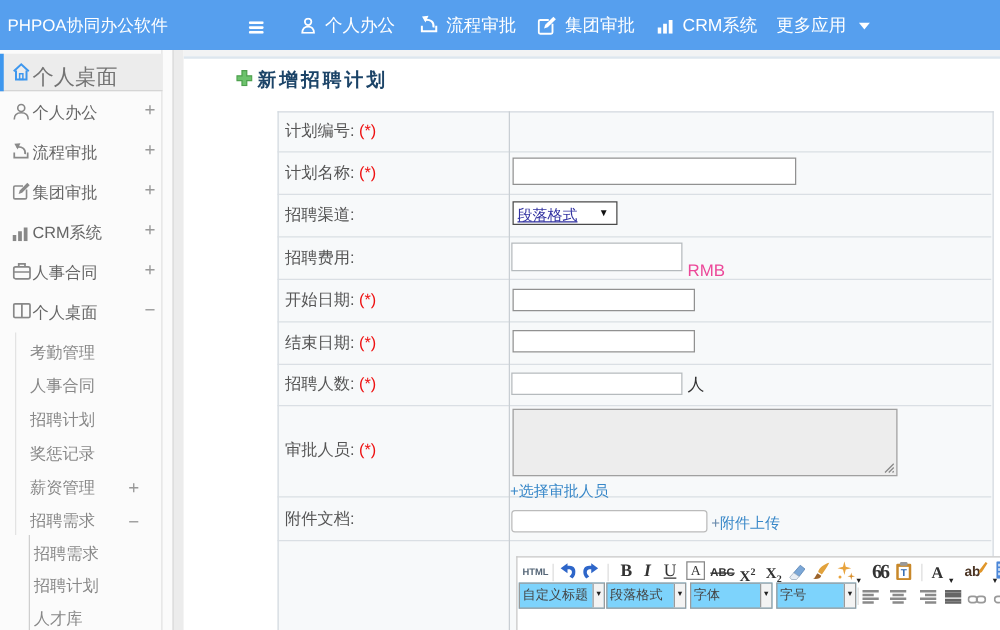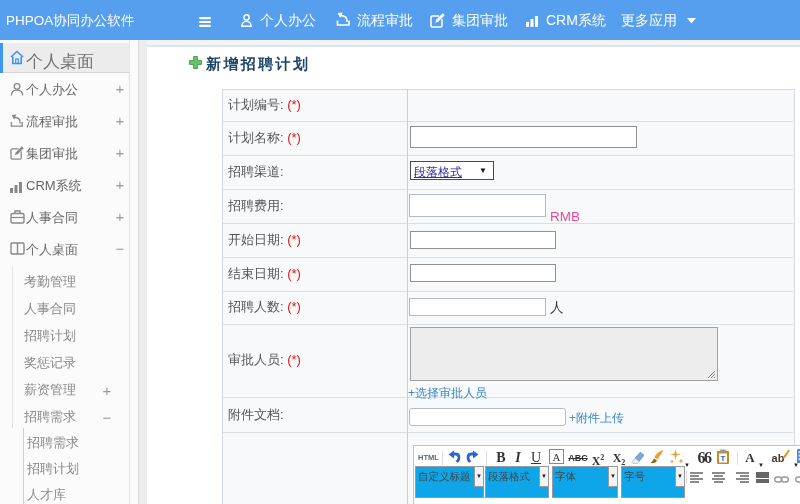--- a/index.html
+++ b/index.html
@@ -25,21 +25,21 @@
 #tbl{left:222px;top:89px;width:573px;height:415px;background:#f7f9fa;border:1px solid #d3d9e0;border-bottom:none}
 .rline{left:0;width:571px;height:1px;background:#dadfe4}
 #vdiv{left:185px;top:0;width:1px;height:415px;background:#c9cfd4}
 .lab{left:6px;font-size:13px;color:#555;white-space:nowrap}
 .lab .st{color:#ee1111;}
 .inp{left:187px;height:20px;background:#fff;border:1px solid #919191;font-size:13px;color:#333;padding:2px 3px;line-height:15px}
 .lnk{color:#3787c8;font-size:12px}
 
 .ti{position:absolute;top:0;height:24px;line-height:24px;text-align:center;color:#333}
 .sep{position:absolute;top:5px;width:1px;height:14px;background:#ddd}
-.kcombo{position:absolute;height:32px;background:#0ea5e9;border:1px solid #9a9a9a;font-size:10.5px;color:#444;line-height:19px;padding-left:2px;white-space:nowrap;overflow:hidden}
+.kcombo{position:absolute;height:21px;background:#7dd3fc;border:1px solid #9a9a9a;font-size:10.5px;color:#444;line-height:19px;padding-left:2px;white-space:nowrap;overflow:hidden}
 .kcombo .ar{position:absolute;right:-1px;top:-1px;width:10px;height:21px;border:1px solid #9a9a9a;background:#f3f3f3;text-align:center;font-size:6px;line-height:19px;color:#222}
 .alic{position:absolute;top:7px;width:13px;height:11px}
 .alic i{position:absolute;height:2px;background:#8a8a8a;left:0}
 </style>
 </head>
 <body>
 
 <div class="a" id="topbar"></div>
 <div class="a" id="logo">PHPOA协同办公软件</div>
 <svg class="a" style="left:199px;top:17px" width="12" height="10" viewBox="0 0 12 10">

